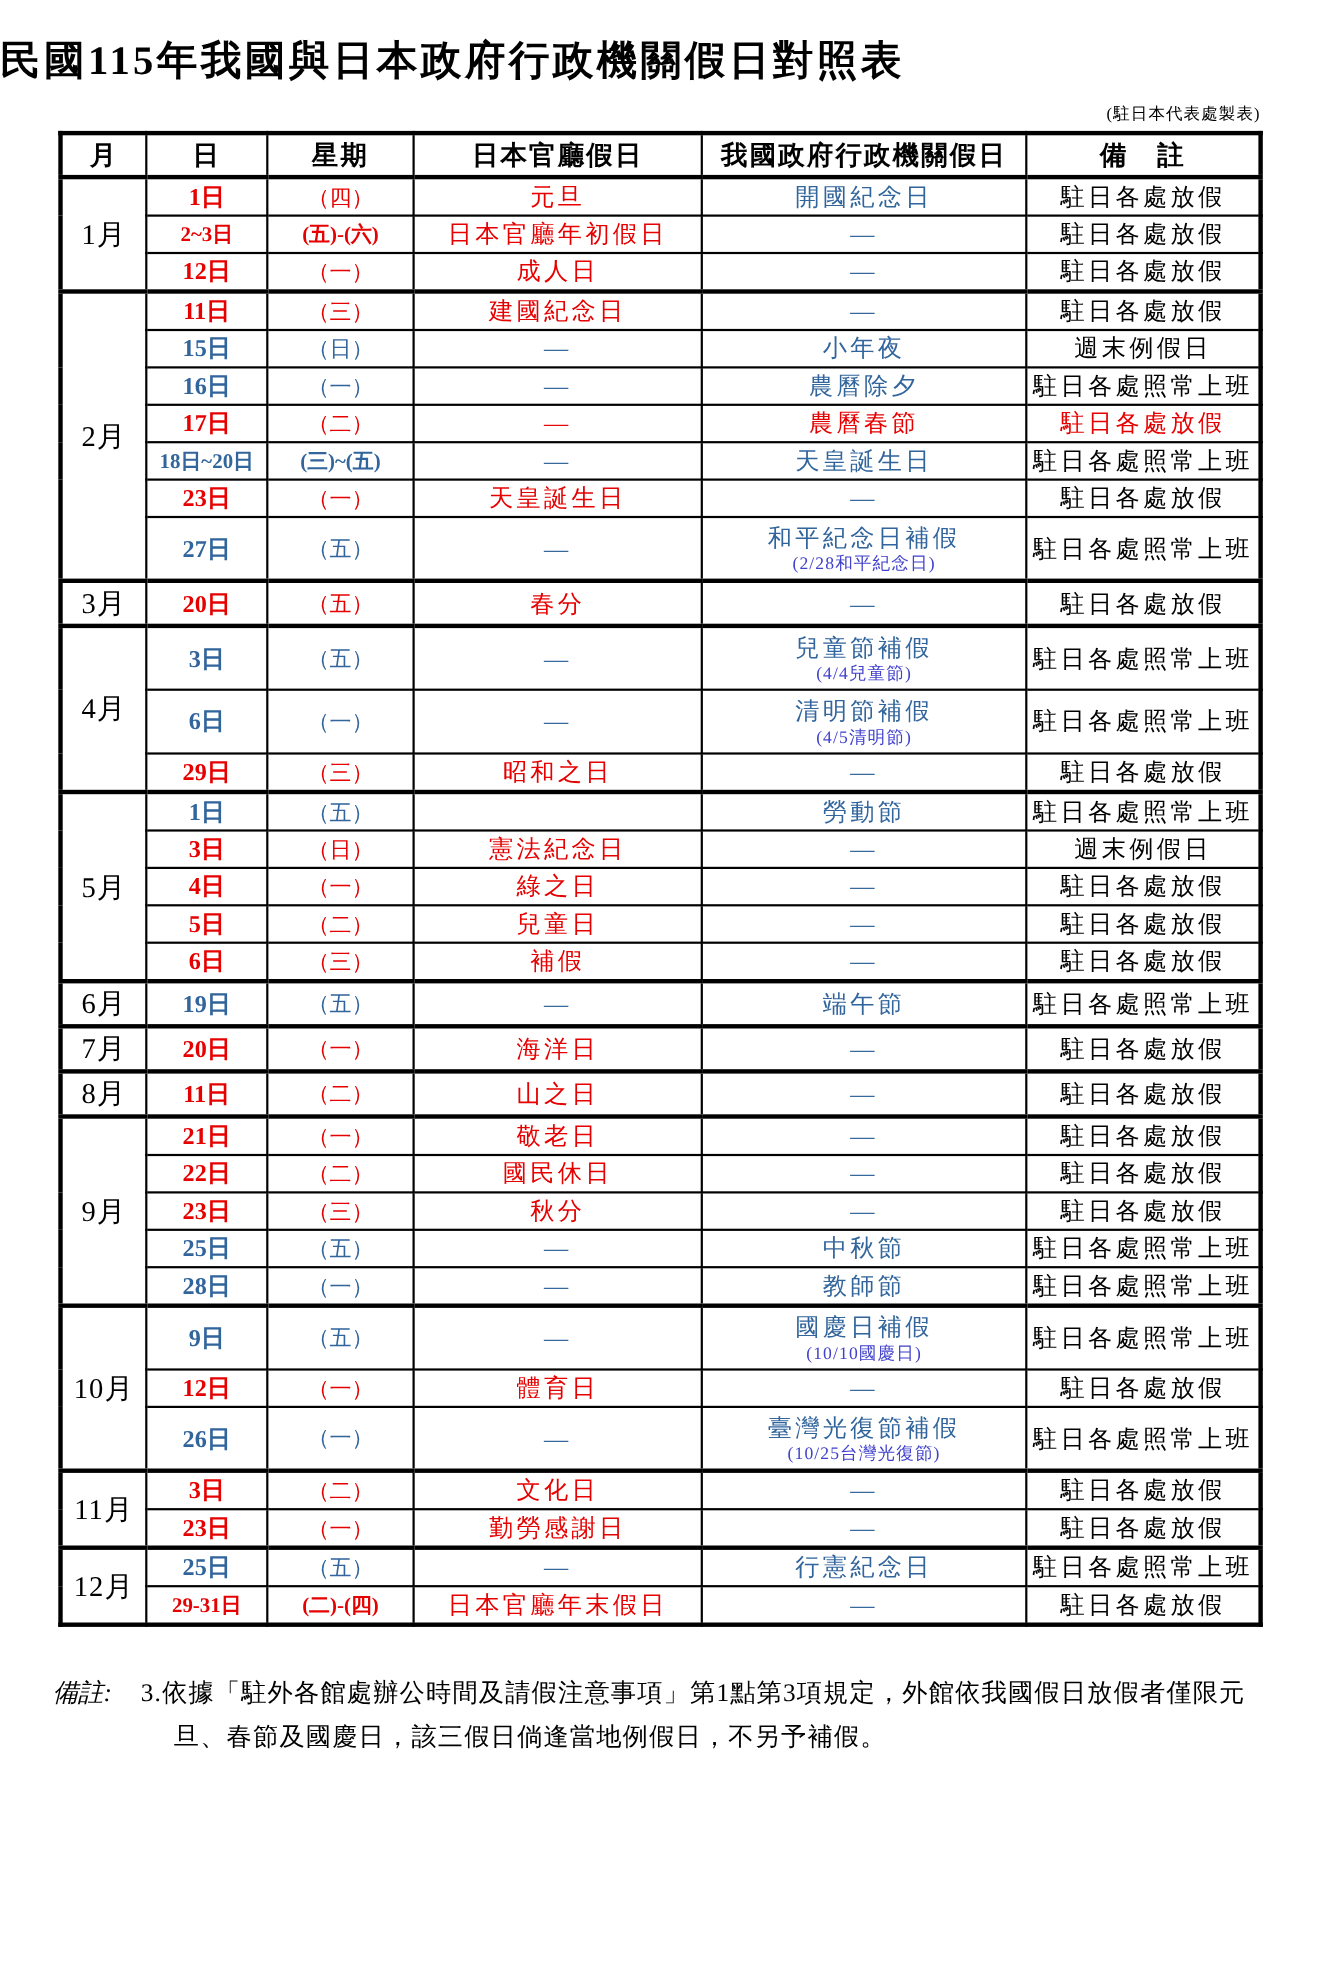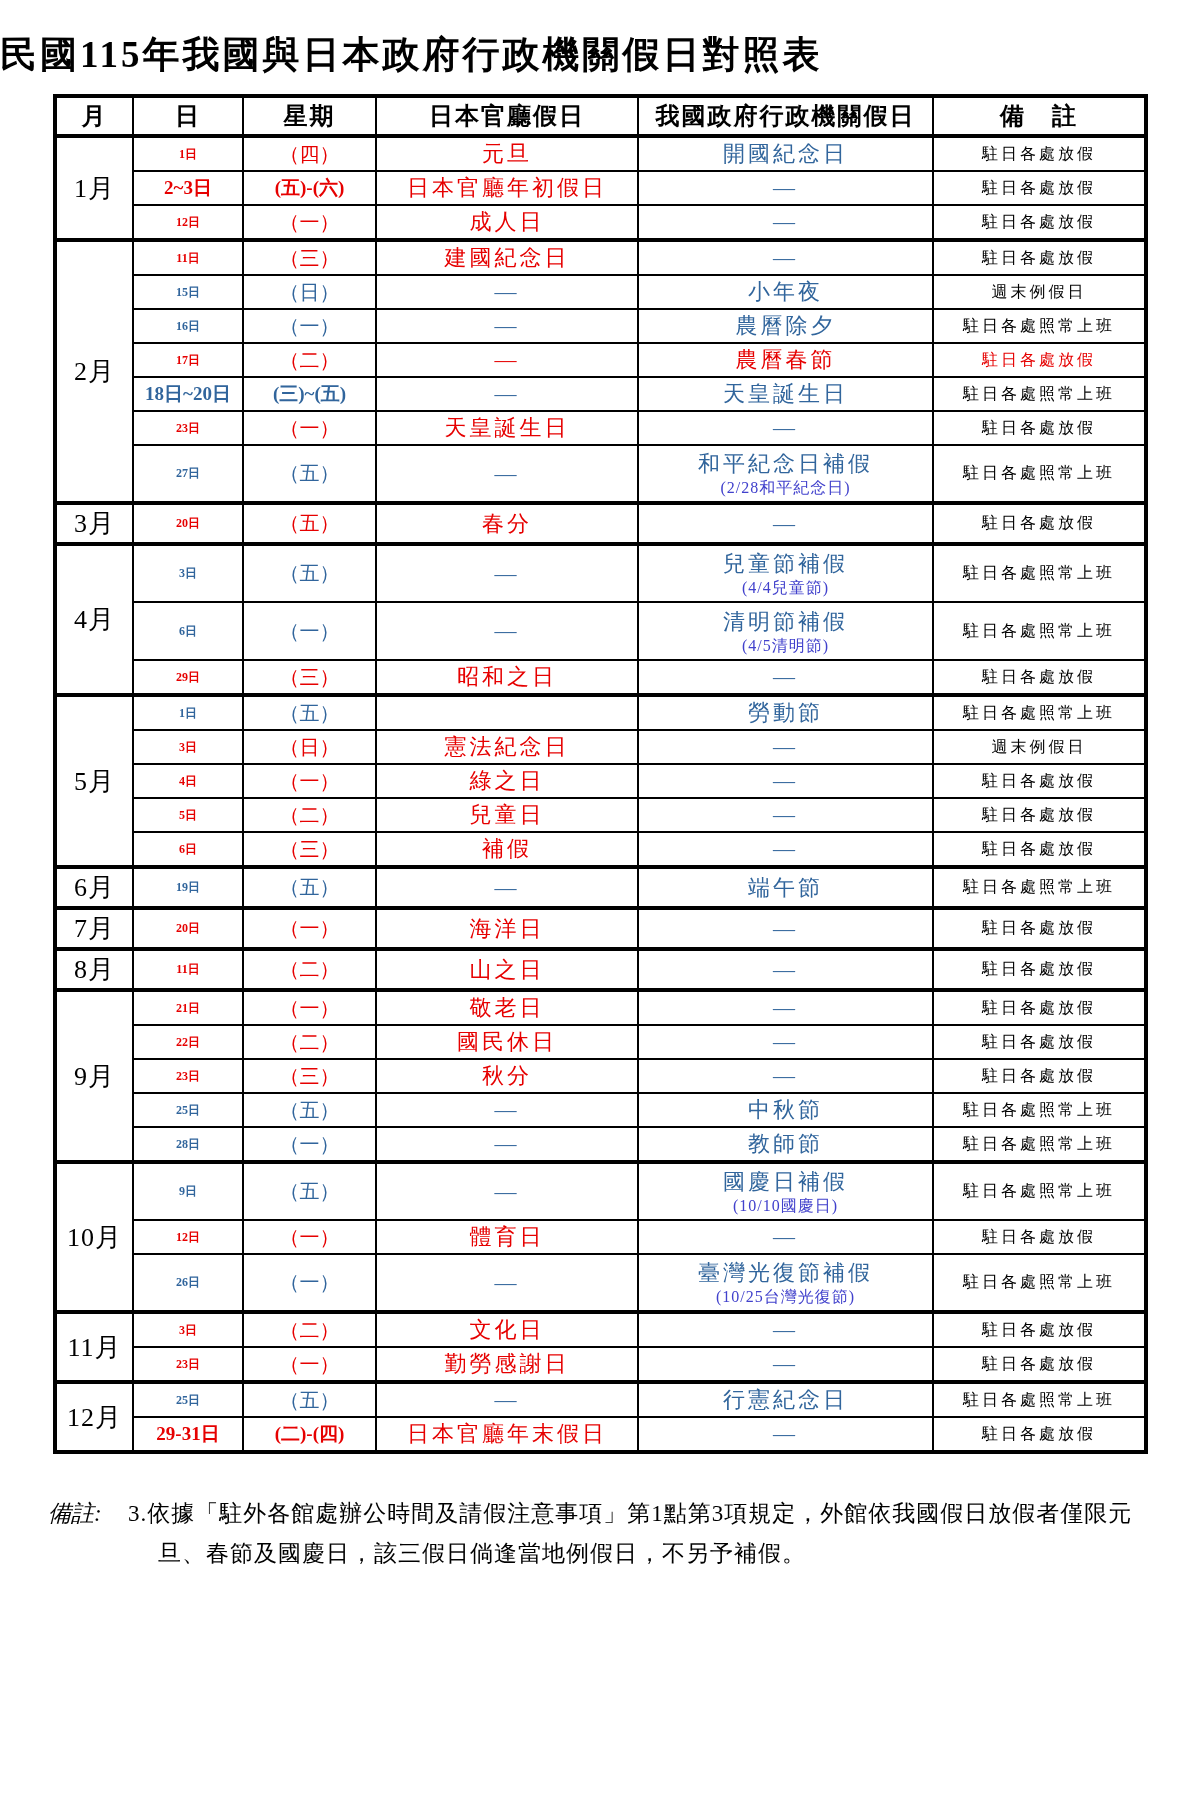--- a/index.html
+++ b/index.html
@@ -12,39 +12,40 @@
   table.holiday { width:1091px; margin:0 auto; border-collapse:collapse; border:4px solid #000; table-layout:fixed; }
   col.c-month{width:78px} col.c-day{width:110px} col.c-week{width:133px}
   col.c-jp{width:262px} col.c-tw{width:295px} col.c-rm{width:213px}
   th { border:2.5px solid #000; border-bottom:4px solid #000; font-size:24px; font-weight:bold;
        height:38px; padding:2px; letter-spacing:2px; }
   td { border:2.5px solid #000; text-align:center; vertical-align:middle; padding:1px 2px; }
   tr { height:34px; }
   tr.tall { height:58px; }
   tr.month-start td { border-top:4.5px solid #000; }
   .month-label { font-size:26px; letter-spacing:1px; }
-  .day { font-size:12px; font-weight:bold; }
+  .day { font-size:22px; font-weight:bold; }
   .week { font-size:20px; }
   td.small-text .day, td.small-text .week, td.small-text { font-size:19px; font-weight:bold; letter-spacing:0; }
   .jp, .tw { font-size:22px; letter-spacing:3px; }
-  .remark { font-size:16px; letter-spacing:3px;text-align:center; }
+  .remark { font-size:22px; letter-spacing:3px;text-align:center; }
   .note { font-size:16px; letter-spacing:1px; color:var(--note); line-height:1.15; }
   .c-red { color:var(--red); }
   .c-blue { color:var(--blue); }
   .c-black { color:var(--black); }
   .footnotes { width:1105px; margin:40px auto 0 auto; font-size:23px; line-height:1.75; display:flex; }
   .fn-label { flex:0 0 80px; white-space:nowrap;font-style:italic; }
   .fn-items { flex:1; }
   .fn-item { margin:0 0 10px 0; padding-left:30px; text-indent:-30px; letter-spacing:1px; }
 </style>
 </head>
 <body>
 
 <div class="page">
   <h1 class="title">民國115年我國與日本政府行政機關假日對照表</h1>
+  <div class="subtitle">(駐日本代表處製表)</div>
 
   <table class="holiday">
     <colgroup>
       <col class="c-month">
         <col class="c-day">
         <col class="c-week">
       <col class="c-jp">
         <col class="c-tw">
         <col class="c-rm">
     </colgroup>

